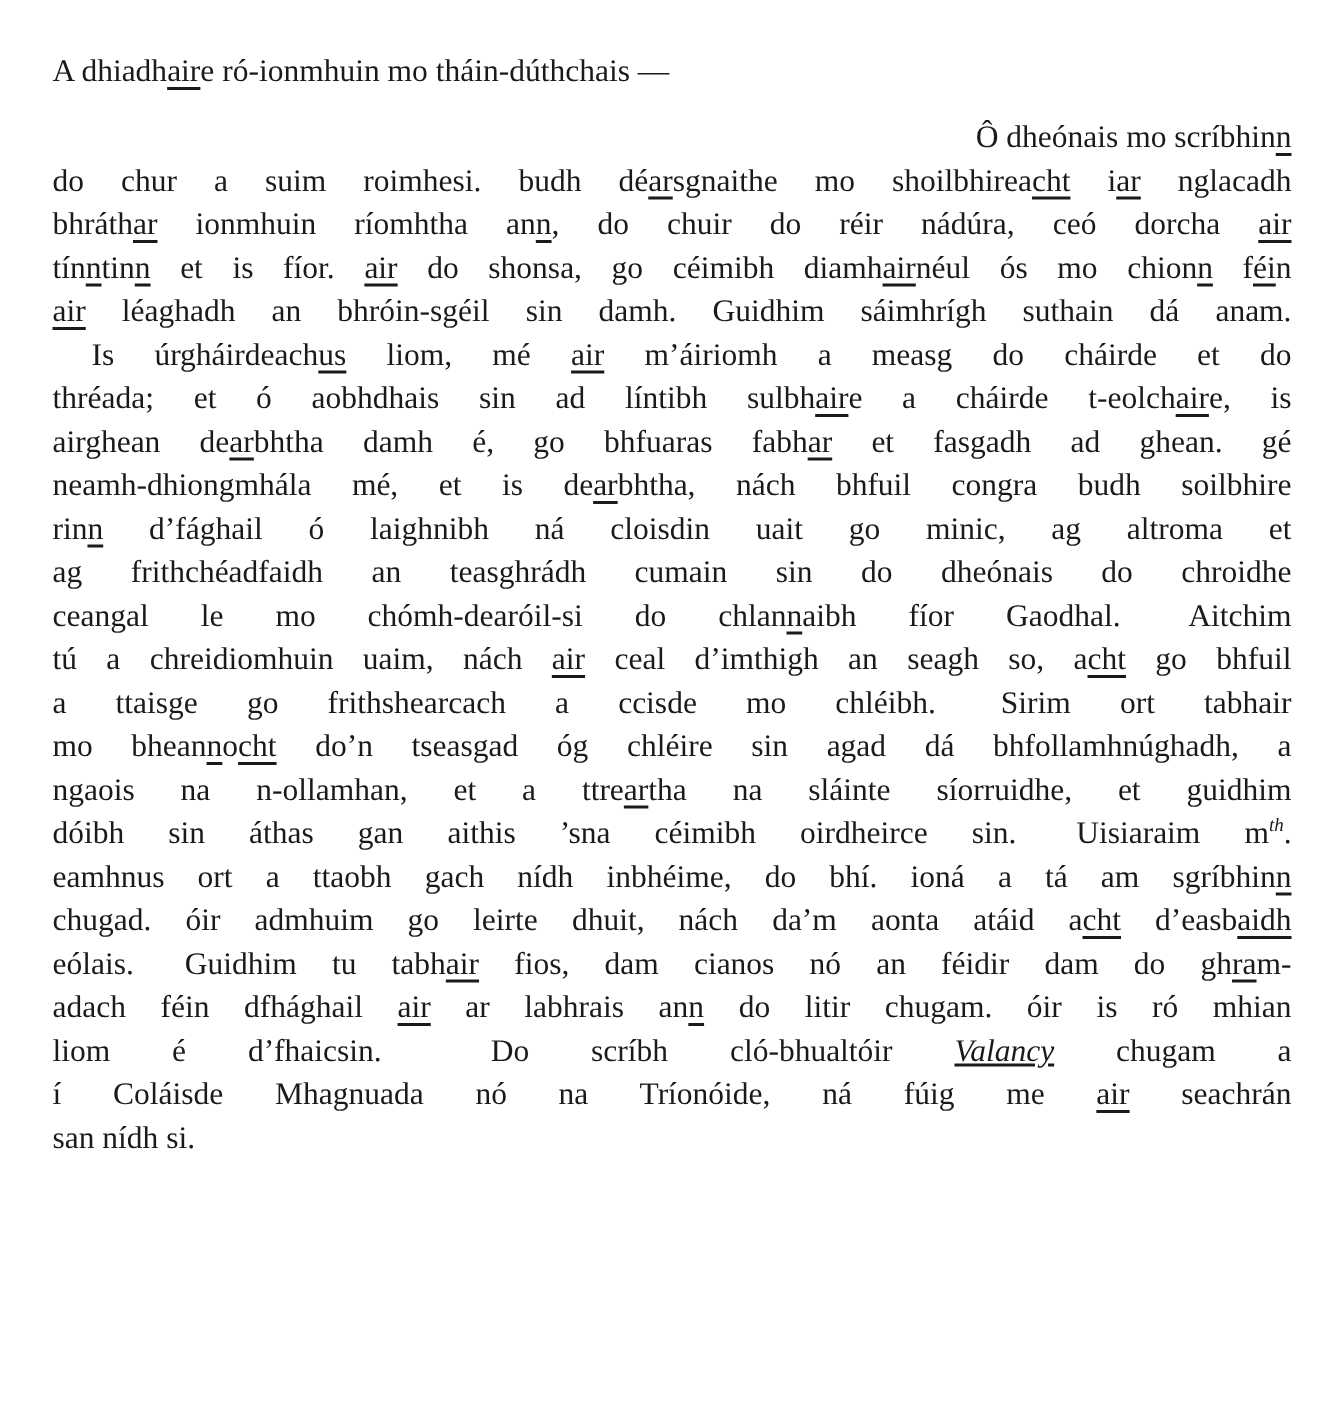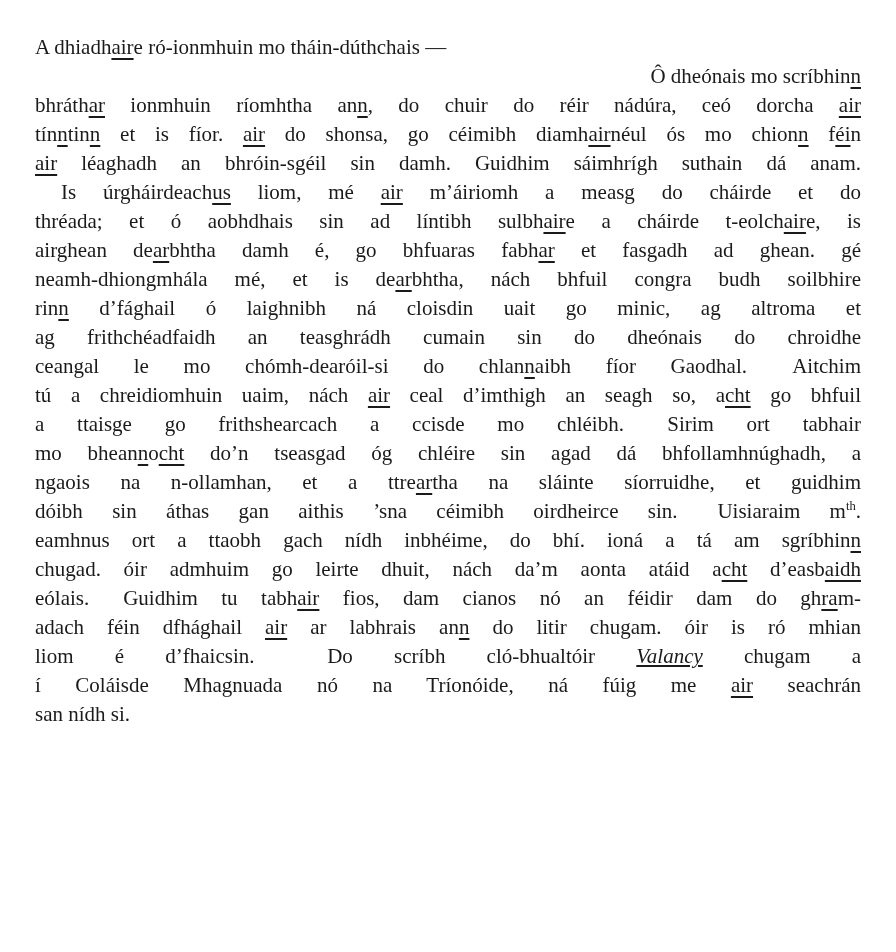--- a/index.html
+++ b/index.html
@@ -29,40 +29,42 @@
     white-space: nowrap;
   }
   .line.justify {
     white-space: normal;
     text-align: justify;
     text-align-last: justify;
   }
   .line.left  { text-align: left; }
   .line.right { text-align: right; }
   .line.indent { text-indent: 26px; }
-  .line.gap-after { }
+  .line.gap-after { margin-bottom: 15px; }
   .u {
     text-decoration: underline;
     text-underline-offset: 4px;
     text-decoration-thickness: 1.5px;
   }
   .i { font-style: italic; text-decoration: underline; }
   .sup {
     vertical-align: super;
     font-size: 60%;
     line-height: 0;
+    font-style: italic;
   }
 </style>
 </head>
 <body style="background: rgb(255, 255, 255); color: rgb(26, 26, 26);">
 
 <div class="page">
   <div class="letter-body">
       <div class="line left gap-after"><span>A dhiadh</span><span class="u">air</span><span>e ró-ionmhuin mo tháin-dúthchais —</span></div>
       <div class="line right"><span>Ô dheónais mo scríbhin</span><span class="u">n</span></div>
+      <div class="line justify"><span>do chur a suim roimhesi. budh dé</span><span class="u">ar</span><span>sgnaithe mo shoilbhirea</span><span class="u">cht</span><span> i</span><span class="u">ar</span><span> nglacadh</span></div>
       <div class="line justify"><span>bhráth</span><span class="u">ar</span><span> ionmhuin ríomhtha an</span><span class="u">n</span><span>, do chuir do réir nádúra, ceó dorcha </span><span class="u">air</span></div>
       <div class="line justify"><span>tín</span><span class="u">n</span><span>tin</span><span class="u">n</span><span> et is fíor. </span><span class="u">air</span><span> do shonsa, go céimibh diamh</span><span class="u">air</span><span>néul ós mo chion</span><span class="u">n</span><span> f</span><span class="u">éi</span><span>n</span></div>
       <div class="line justify"><span class="u">air</span><span> léaghadh an bhróin-sgéil sin damh. Guidhim sáimhrígh suthain dá anam.</span></div>
       <div class="line justify indent"><span>Is úrgháirdeach</span><span class="u">us</span><span> liom, mé </span><span class="u">air</span><span> m’áiriomh a measg do cháirde et do</span></div>
       <div class="line justify"><span>thréada; et ó aobhdhais sin ad líntibh sulbh</span><span class="u">air</span><span>e a cháirde t-eolch</span><span class="u">air</span><span>e, is</span></div>
       <div class="line justify"><span>airghean de</span><span class="u">ar</span><span>bhtha damh é, go bhfuaras fabh</span><span class="u">ar</span><span> et fasgadh ad ghean. gé</span></div>
       <div class="line justify"><span>neamh-dhiongmhála mé, et is de</span><span class="u">ar</span><span>bhtha, nách bhfuil congra budh soilbhire</span></div>
       <div class="line justify"><span>rin</span><span class="u">n</span><span> d’fághail ó laighnibh ná cloisdin uait go minic, ag altroma et</span></div>
       <div class="line justify"><span>ag frithchéadfaidh an teasghrádh cumain sin do dheónais do chroidhe</span></div>
       <div class="line justify"><span>ceangal le mo chómh-dearóil-si do chlan</span><span class="u">n</span><span>aibh fíor Gaodhal.  Aitchim</span></div>

